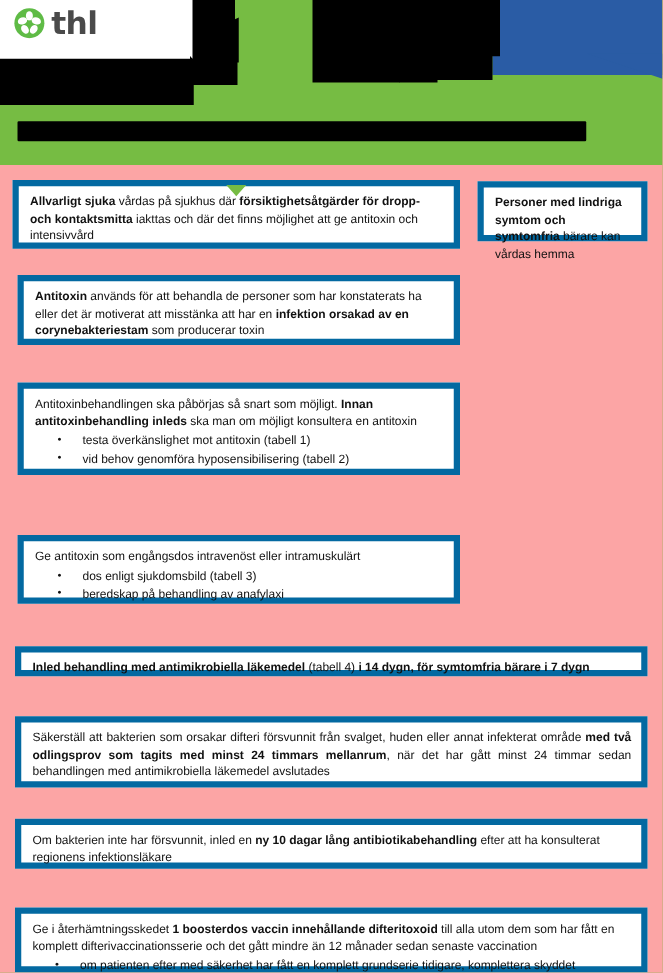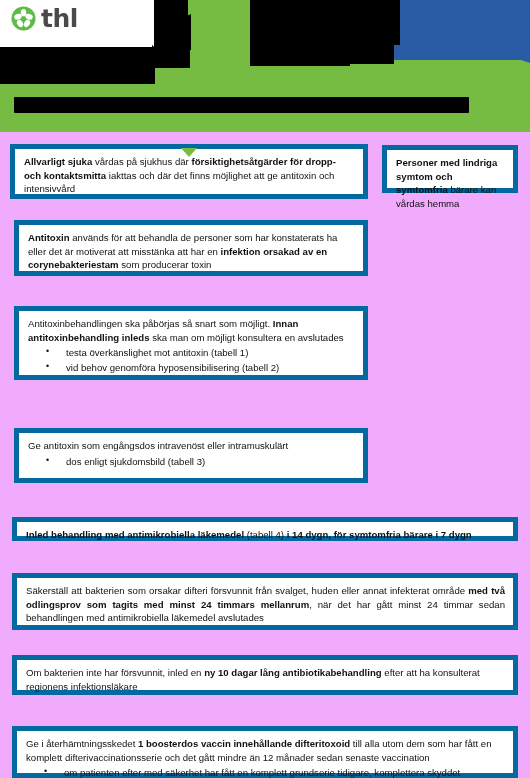--- a/index.html
+++ b/index.html
@@ -13,21 +13,21 @@
     overflow: hidden;
     background: #76bc43;
     font-family: "Liberation Sans", sans-serif;
     -webkit-font-smoothing: antialiased;
   }
 
   #page {
     position: relative;
     width: 530px;
     height: 778px;
-    background: #f0abfc;
+    background: #fca5a5;
     overflow: hidden;
     text-decoration: underline;
   }
 
   
   .header {
     position: absolute;
     left: 0;
     top: 0;
     width: 530px;
@@ -244,31 +244,32 @@
 
   <div class="box" id="box-mild">
     <p><span class="b">Personer med lindriga symtom och symtomfria</span><span> bärare kan vårdas hemma</span></p>
   </div>
 
   <div class="box" id="box-antitoxin">
     <p><span class="b">Antitoxin</span><span> används för att behandla de personer som har konstaterats ha eller det är motiverat att misstänka att har en </span><span class="b">infektion orsakad av en corynebakteriestam</span><span> som producerar toxin</span></p>
   </div>
 
   <div class="box" id="box-pretreat">
-    <p><span>Antitoxinbehandlingen ska påbörjas så snart som möjligt. </span><span class="b">Innan antitoxinbehandling inleds</span><span> ska man om möjligt konsultera en avslutades</span></p>
+    <p><span>Antitoxinbehandlingen ska påbörjas så snart som möjligt. </span><span class="b">Innan antitoxinbehandling inleds</span><span> ska man om möjligt konsultera en antitoxin</span></p>
     <ul class="bullets">
       <li>testa överkänslighet mot antitoxin (tabell 1)</li>
       <li>vid behov genomföra hyposensibilisering (tabell 2)</li>
     </ul>
   </div>
 
   <div class="box" id="box-dose">
     <p>Ge antitoxin som engångsdos intravenöst eller intramuskulärt</p>
     <ul class="bullets">
       <li>dos enligt sjukdomsbild (tabell 3)</li>
+      <li>beredskap på behandling av anafylaxi</li>
     </ul>
   </div>
 
   <div class="box" id="box-antimicro">
     <p><span class="b">Inled behandling med antimikrobiella läkemedel</span><span> (tabell 4) </span><span class="b">i 14 dygn, för symtomfria bärare i 7 dygn</span></p>
   </div>
 
   <div class="box" id="box-cultures">
     <p class="just"><span>Säkerställ att bakterien som orsakar difteri försvunnit från svalget, huden eller annat infekterat område </span><span class="b">med två odlingsprov som tagits med minst 24 timmars mellanrum</span><span>, när det har gått minst 24 timmar sedan behandlingen med antimikrobiella läkemedel avslutades</span></p>
   </div>

